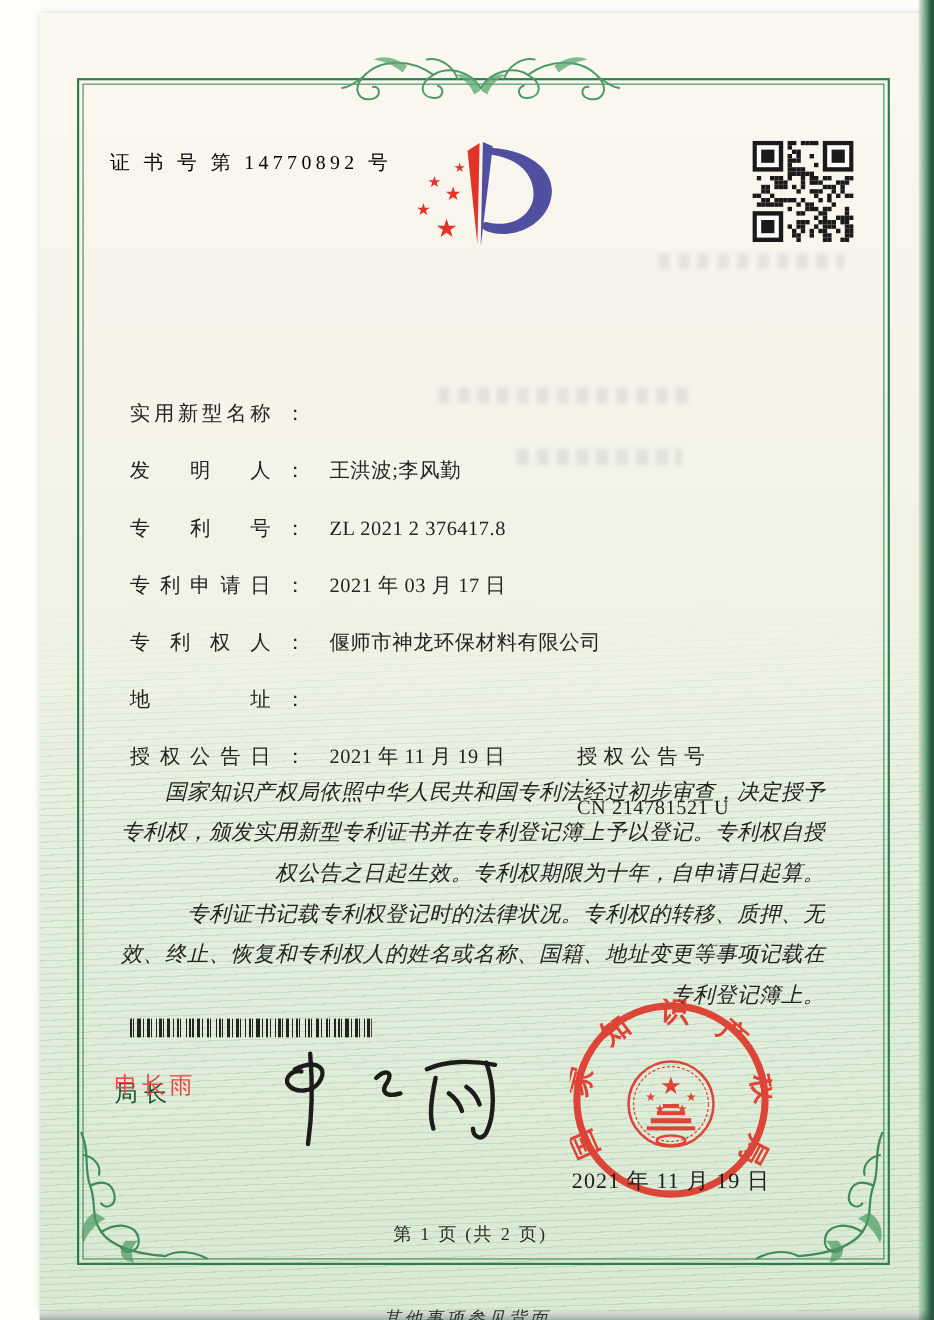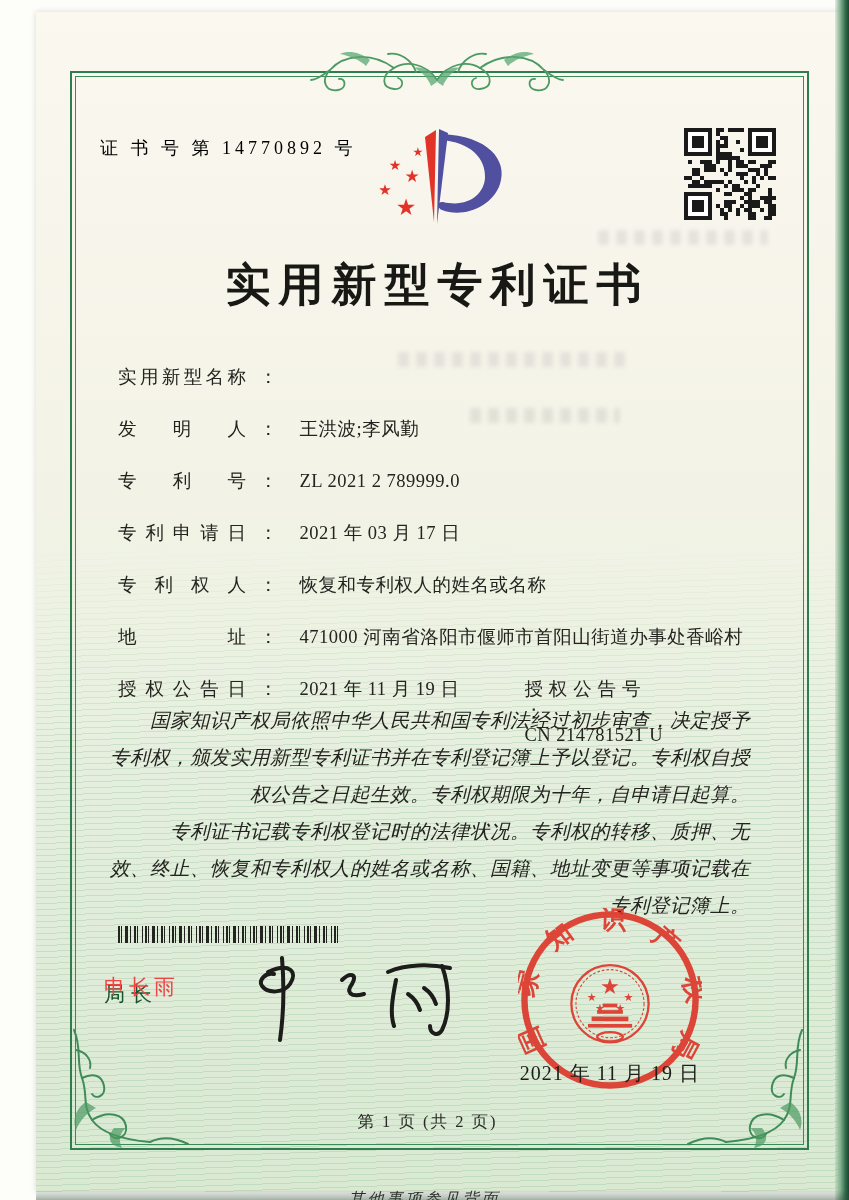--- a/index.html
+++ b/index.html
@@ -292,55 +292,53 @@
         <rect x="4" y="4" width="20" height="20" fill="#fff"></rect>
         <rect x="8" y="8" width="12" height="12" fill="#1a1a1a"></rect>
         <rect x="64" y="0" width="28" height="28" fill="#1a1a1a"></rect>
         <rect x="68" y="4" width="20" height="20" fill="#fff"></rect>
         <rect x="72" y="8" width="12" height="12" fill="#1a1a1a"></rect>
         <rect x="0" y="64" width="28" height="28" fill="#1a1a1a"></rect>
         <rect x="4" y="68" width="20" height="20" fill="#fff"></rect>
         <rect x="8" y="72" width="12" height="12" fill="#1a1a1a"></rect>
       </svg></div>
 
-  <div class="title">实用新型专利证书</div>
 
   <div class="ghost" style="left:598px;top:230px;width:170px;"></div>
   <div class="ghost" style="left:398px;top:352px;width:230px;"></div>
   <div class="ghost" style="left:470px;top:408px;width:150px;"></div>
 
   <div class="fields">
     <div class="frow">
       <span class="flabel">实用新型名称</span>
         <span class="fcolon">：</span>
     </div>
     <div class="frow">
       <span class="flabel">发明人</span>
         <span class="fcolon">：</span>
       <span class="fvalue">王洪波;李风勤</span>
     </div>
     <div class="frow">
       <span class="flabel">专利号</span>
         <span class="fcolon">：</span>
-      <span class="fvalue">ZL 2021 2 789999.0</span>
+      <span class="fvalue">ZL 2021 2 376417.8</span>
     </div>
     <div class="frow">
       <span class="flabel">专利申请日</span>
         <span class="fcolon">：</span>
       <span class="fvalue">2021 年 03 月 17 日</span>
     </div>
     <div class="frow">
       <span class="flabel">专利权人</span>
         <span class="fcolon">：</span>
-      <span class="fvalue">恢复和专利权人的姓名或名称</span>
+      <span class="fvalue">偃师市神龙环保材料有限公司</span>
     </div>
     <div class="frow">
       <span class="flabel">地址</span>
         <span class="fcolon">：</span>
-      <span class="fvalue">471000 河南省洛阳市偃师市首阳山街道办事处香峪村</span>
     </div>
     <div class="frow">
       <span class="flabel">授权公告日</span>
         <span class="fcolon">：</span>
       <span class="fvalue">2021 年 11 月 19 日</span>
       <span class="grant-pair">
         <span class="flabel">授权公告号</span>
           <span class="fcolon">：</span>
         <span class="fvalue">CN 214781521 U</span>
       </span>

